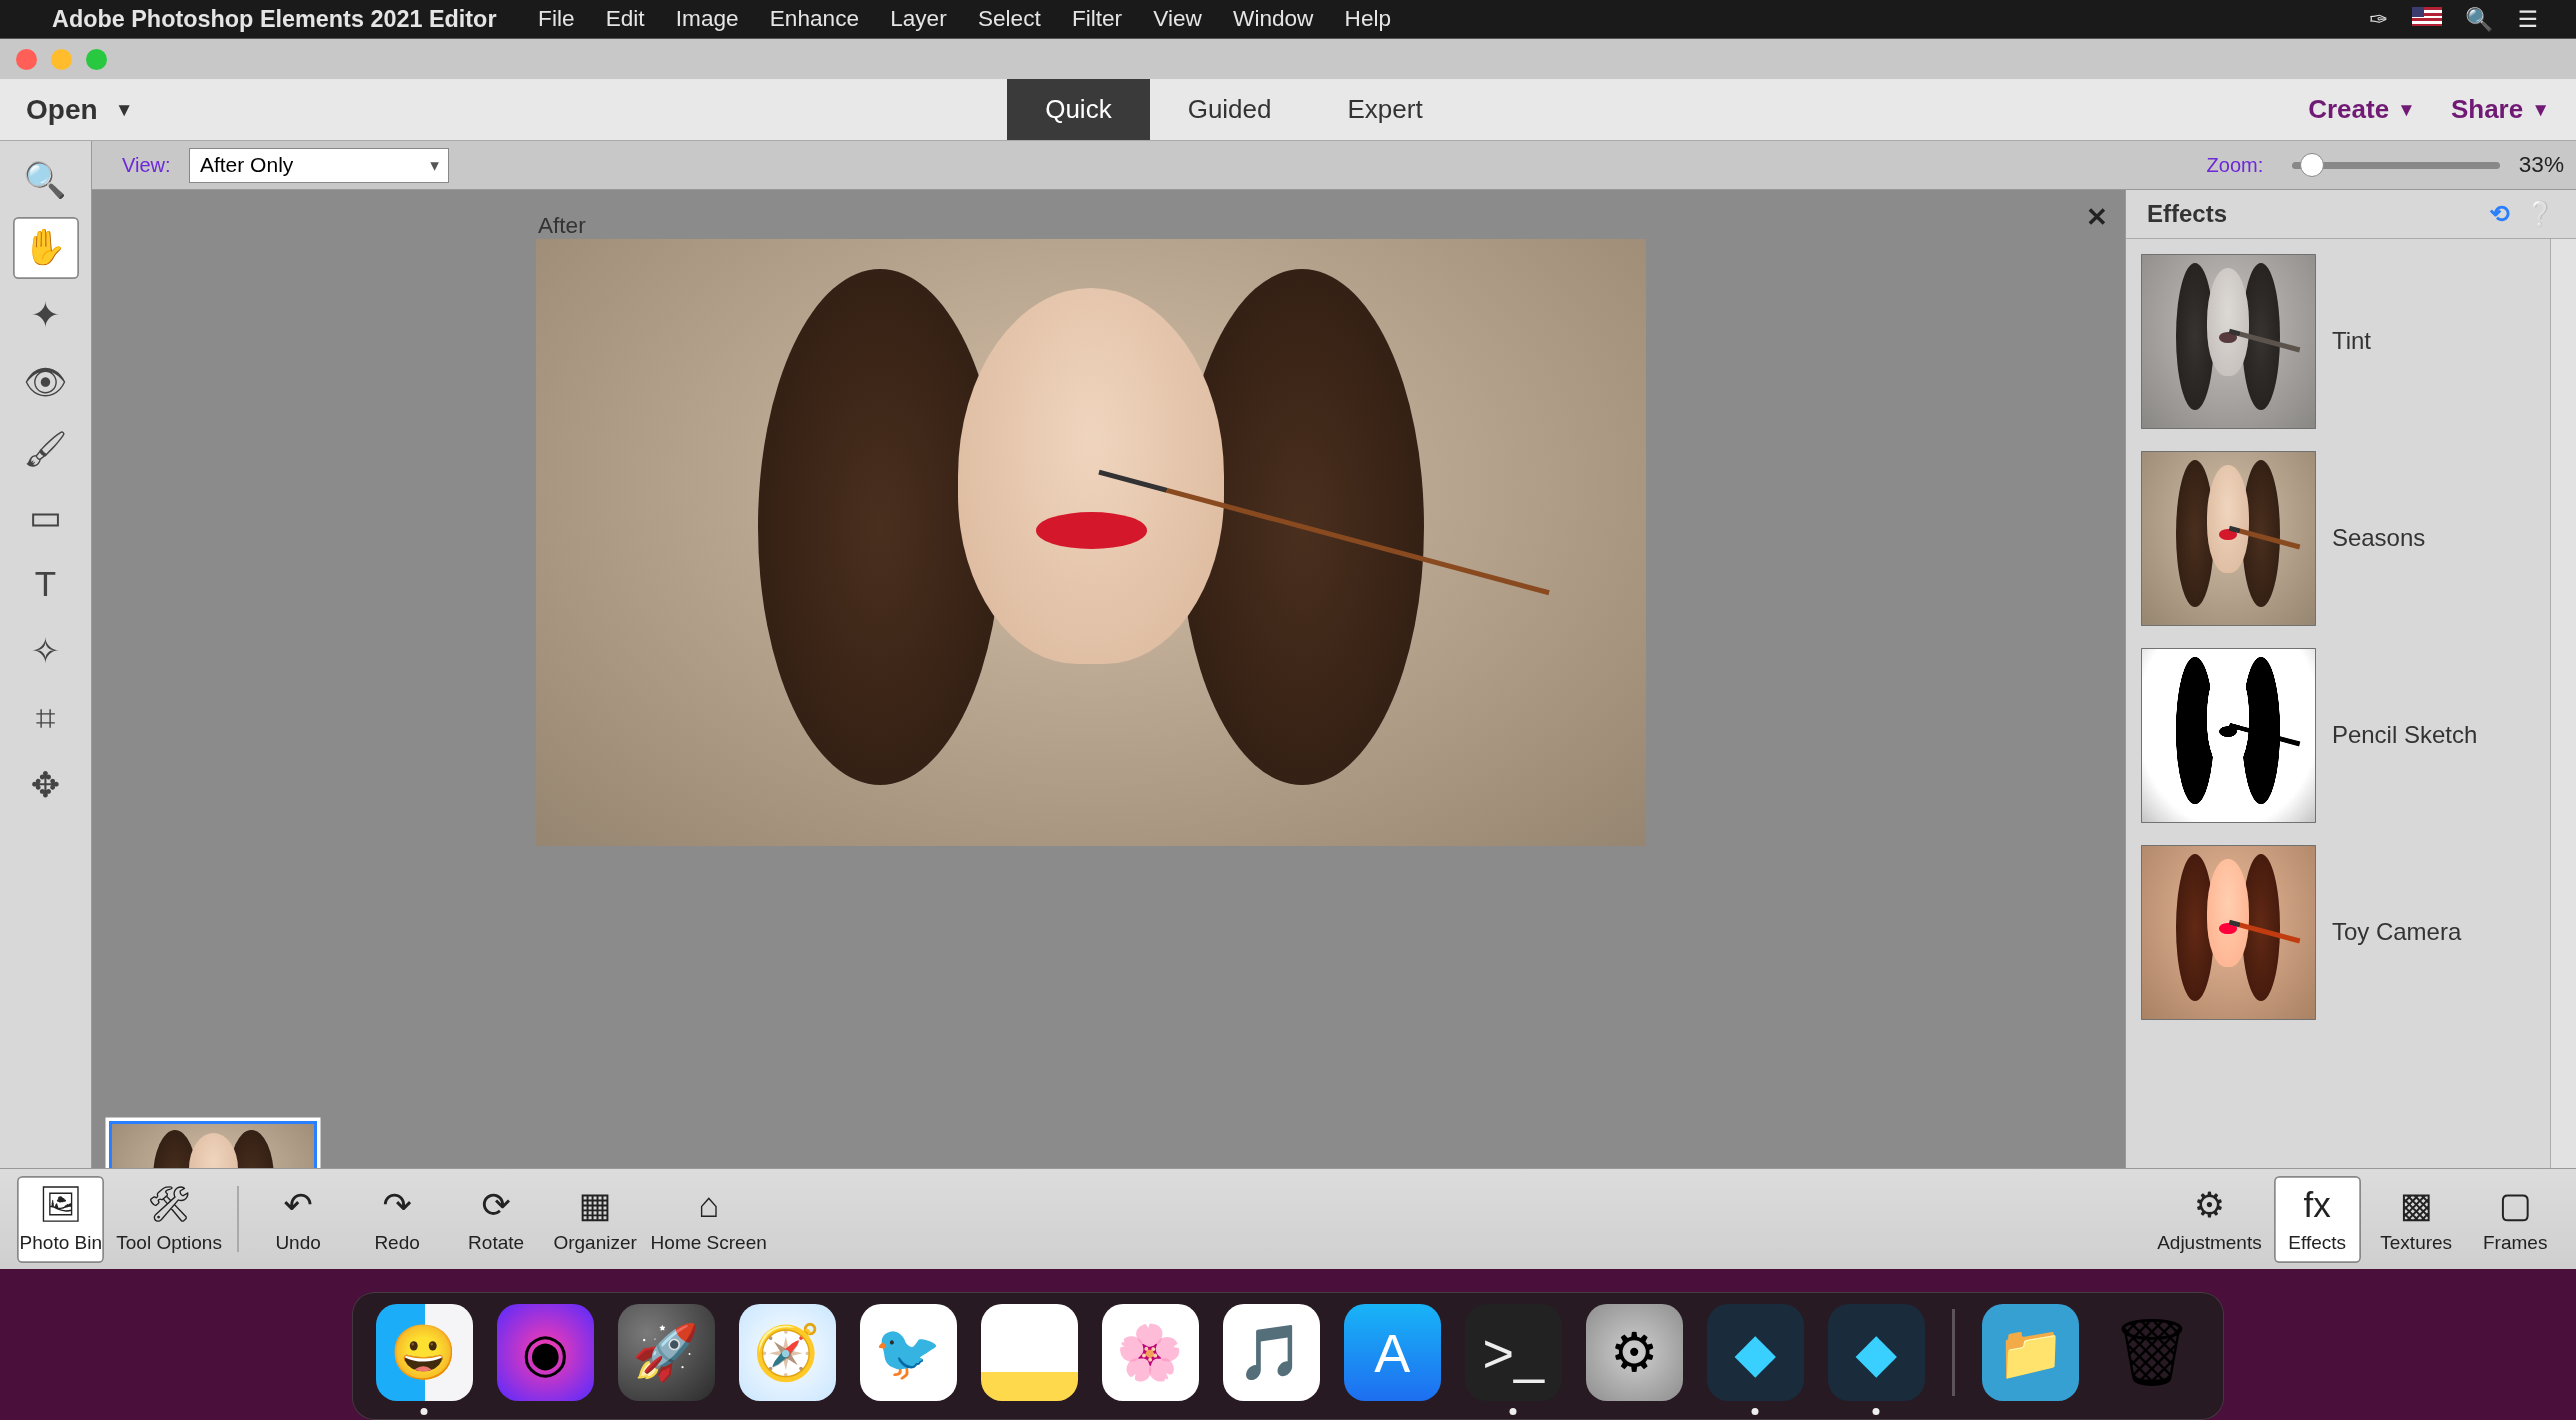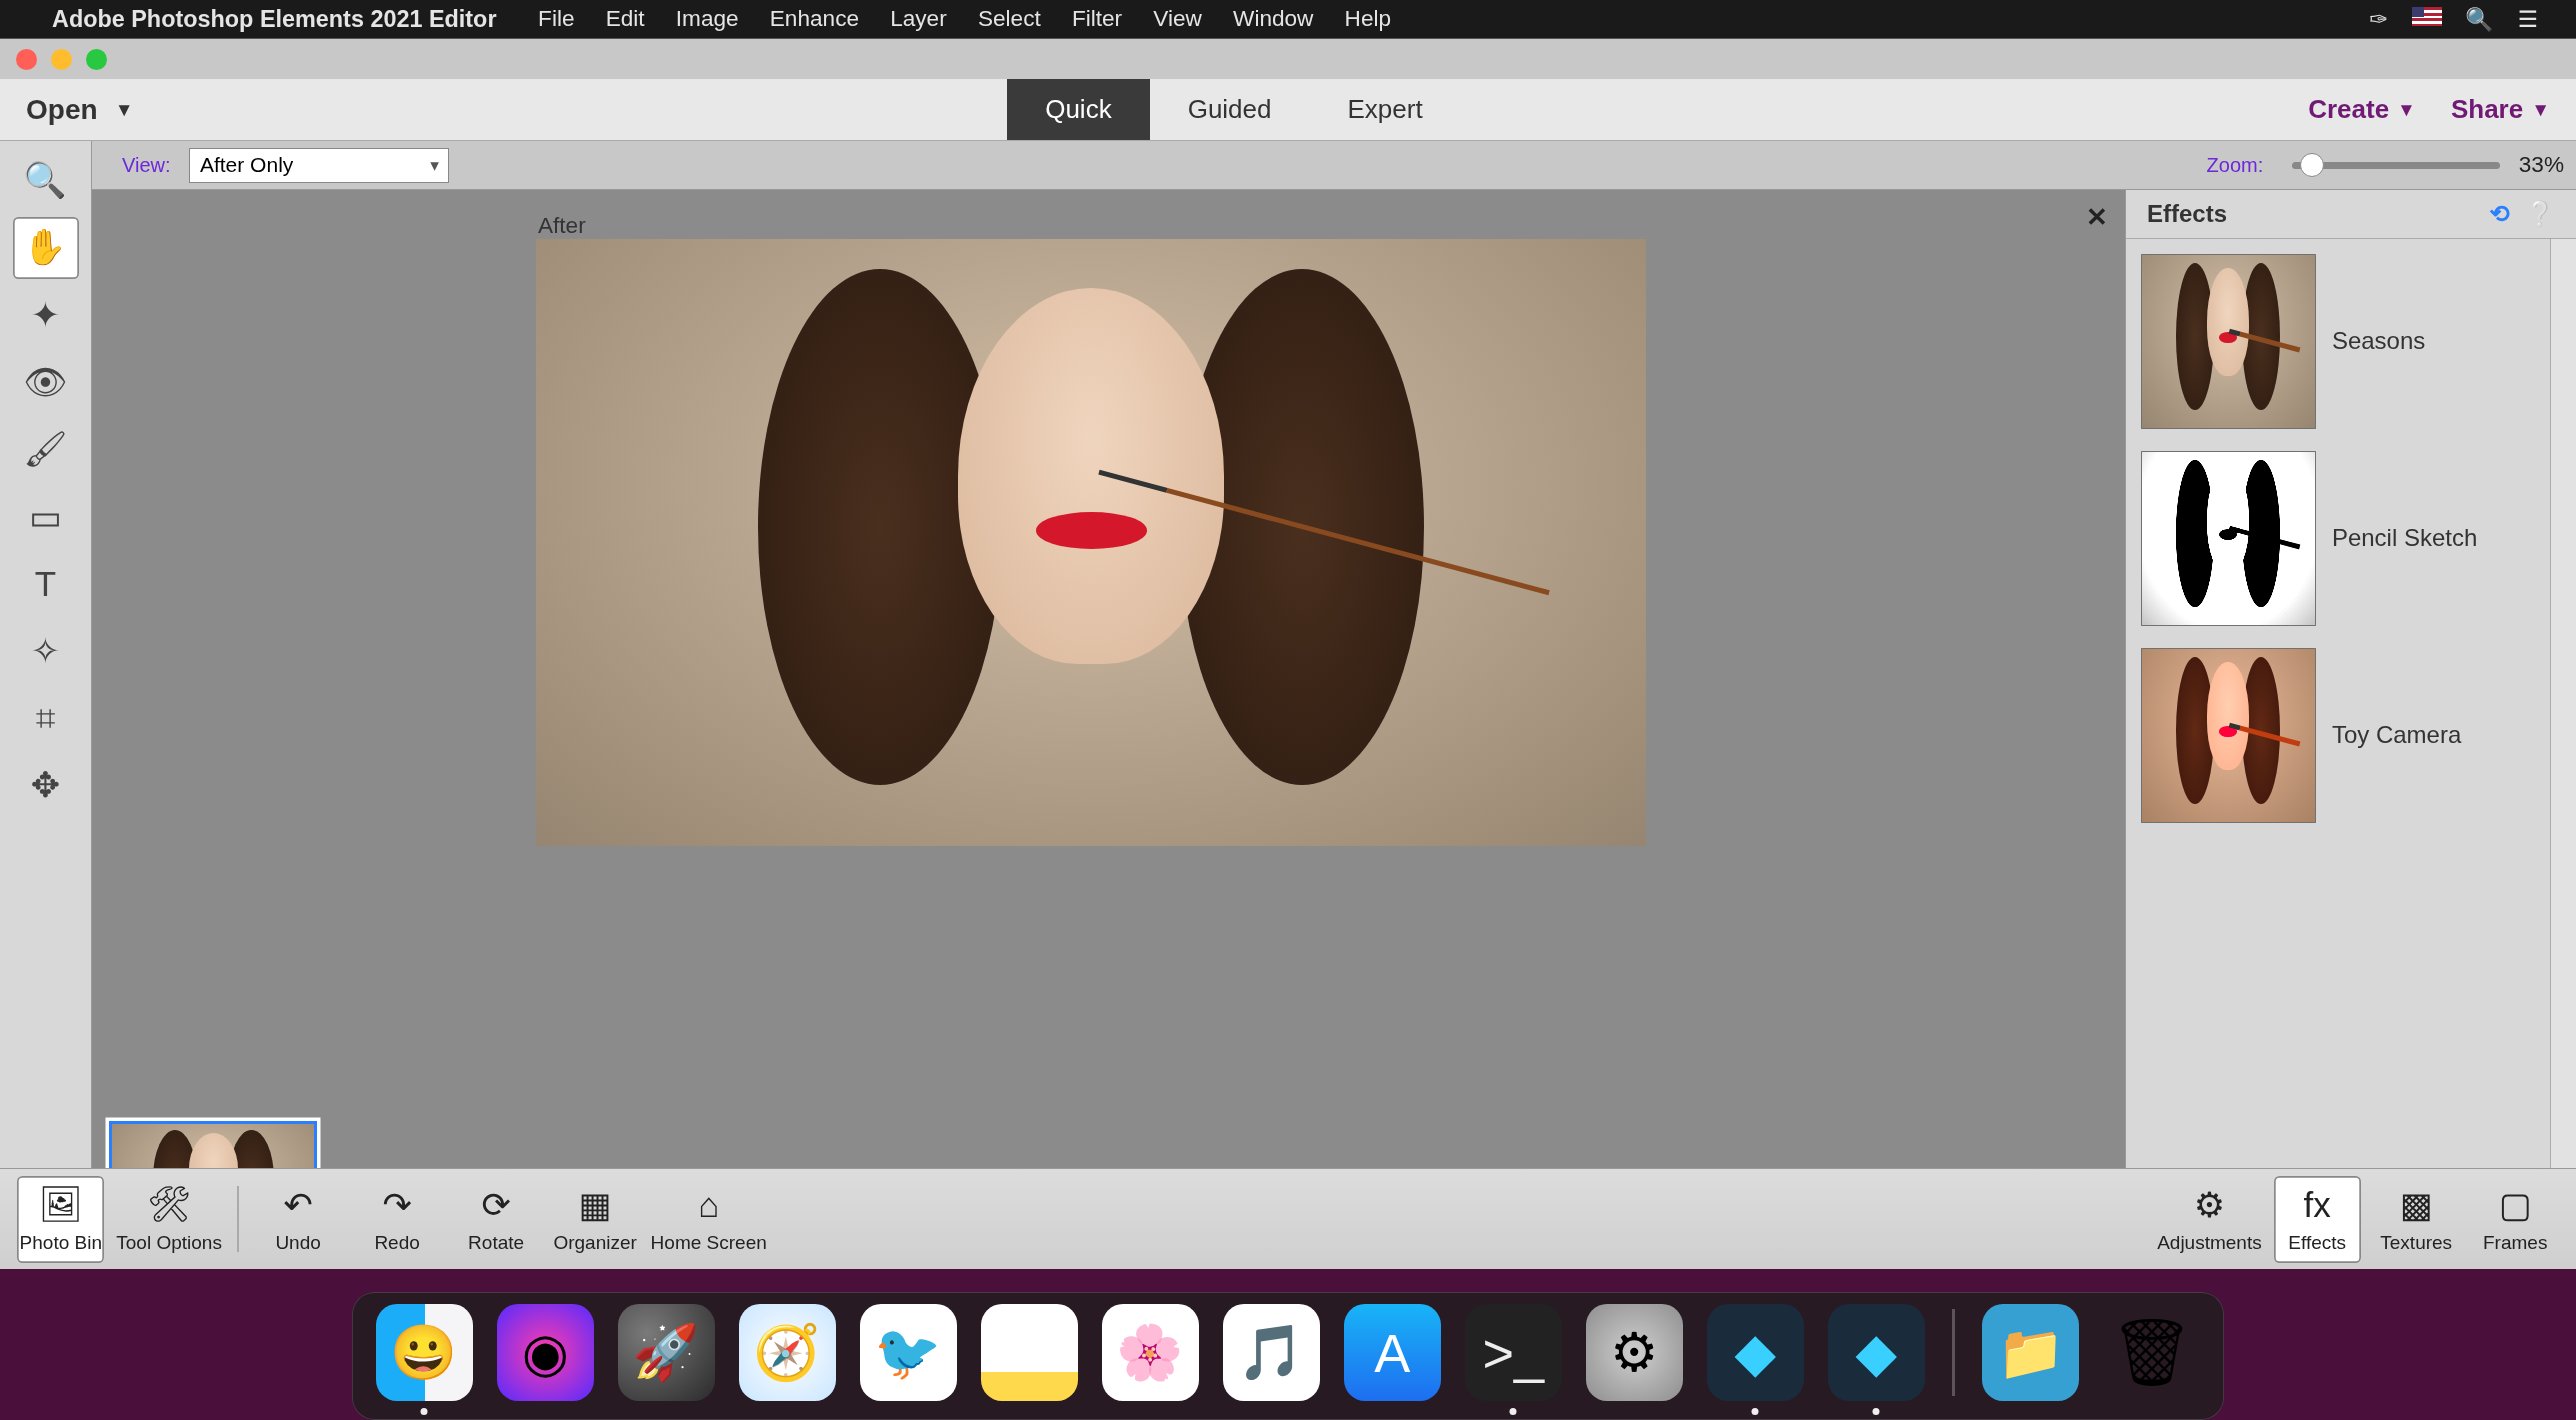--- a/index.html
+++ b/index.html
@@ -225,20 +225,32 @@
 
     <div class="right-panel">
       <div class="hdr">
         <span>Effects</span>
         <span class="spacer"></span>
         <span class="ico">⟲</span>
         <span class="ico" style="color:#666">❔</span>
       </div>
       <div style="display:flex; flex:1; overflow:hidden">
         <div class="fx-list" id="fx-list">
+            <div class="fx-item">
+              <div class="fx-thumb tint">
+                <div class="photo-inner">
+                  <div class="hair-l"></div>
+                  <div class="hair-r"></div>
+                  <div class="face"></div>
+                  <div class="lips"></div>
+                  <div class="brush"></div>
+                </div>
+              </div>
+              <div class="fx-name">Tint</div>
+            </div>
             <div class="fx-item">
               <div class="fx-thumb normal">
                 <div class="photo-inner">
                   <div class="hair-l"></div>
                   <div class="hair-r"></div>
                   <div class="face"></div>
                   <div class="lips"></div>
                   <div class="brush"></div>
                 </div>
               </div>

